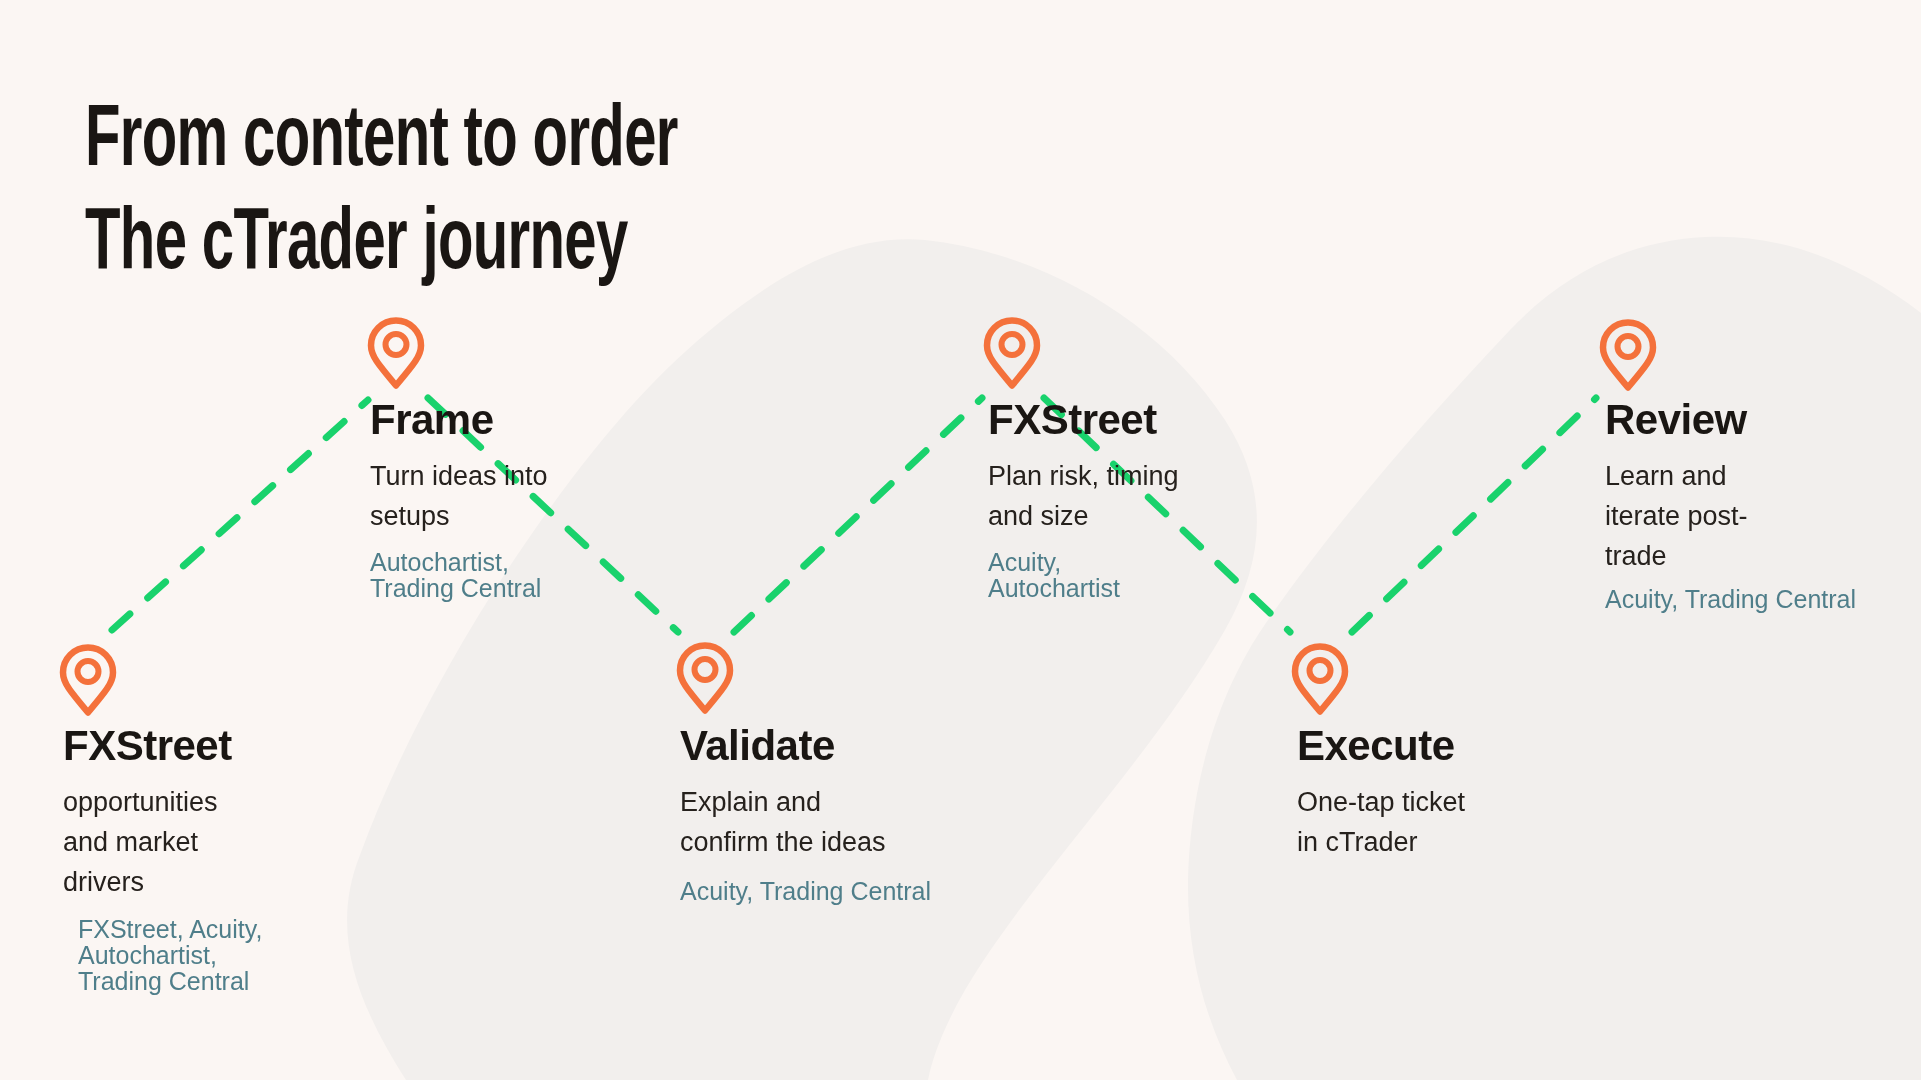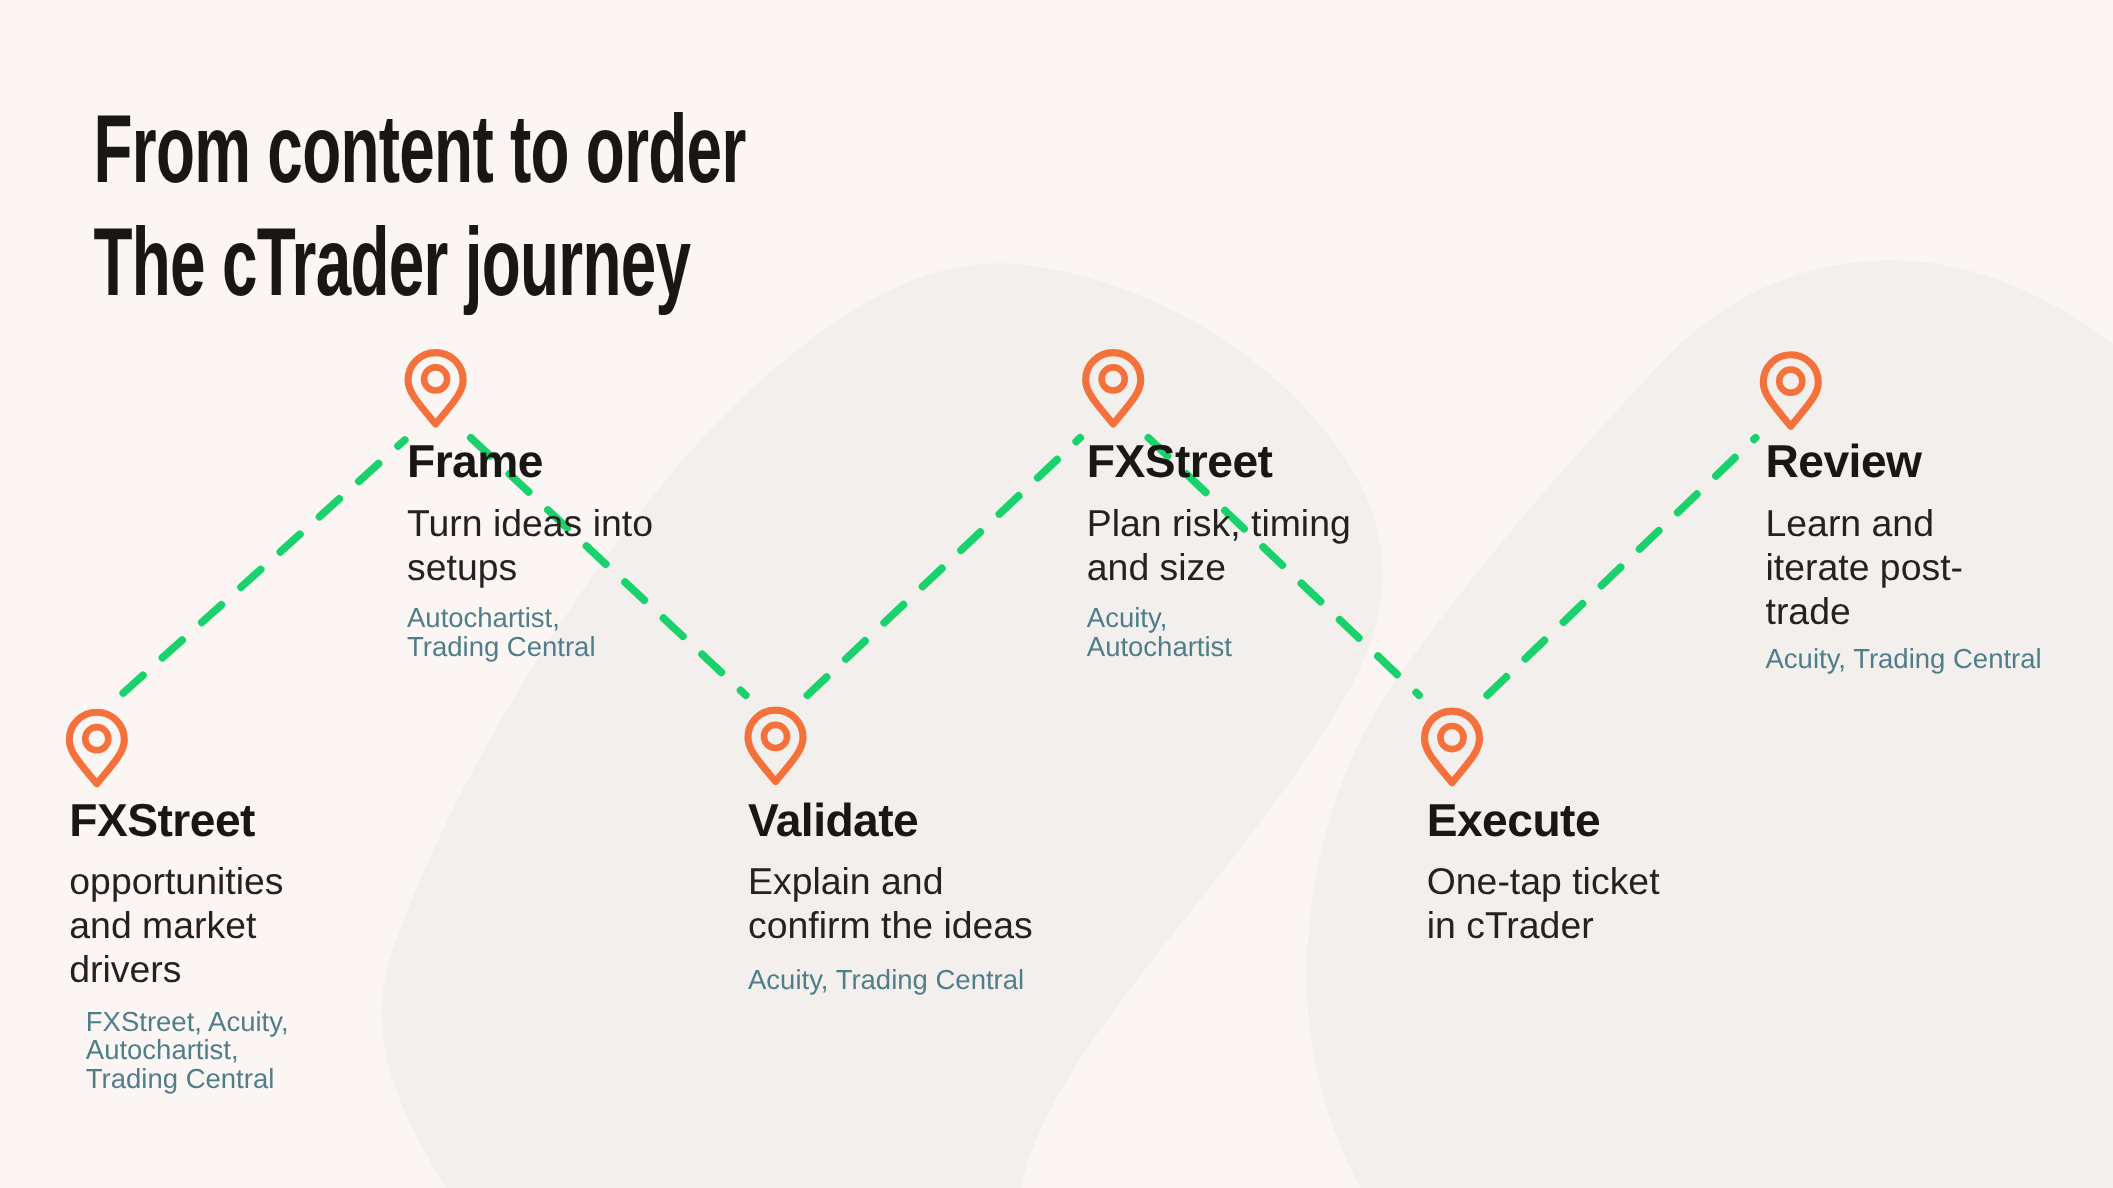--- a/index.html
+++ b/index.html
@@ -39,21 +39,21 @@
   .step-title {
     position: absolute;
     font-size: 42px;
     font-weight: bold;
     letter-spacing: -0.5px;
     color: #1A1613;
     white-space: nowrap;
   }
   .step-desc {
     position: absolute;
-    font-size: 34px;
+    font-size: 27px;
     line-height: 40px;
     color: #26211D;
     white-space: pre-line;
   }
   .step-sources {
     position: absolute;
     font-size: 25px;
     line-height: 26px;
     color: #4F7E8A;
     white-space: pre-line;

